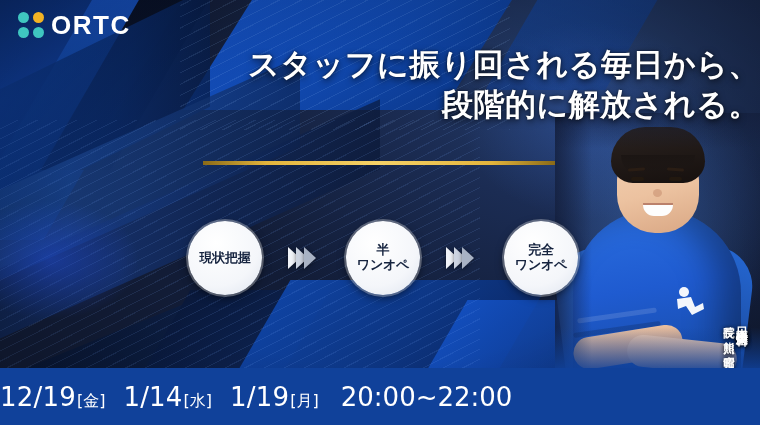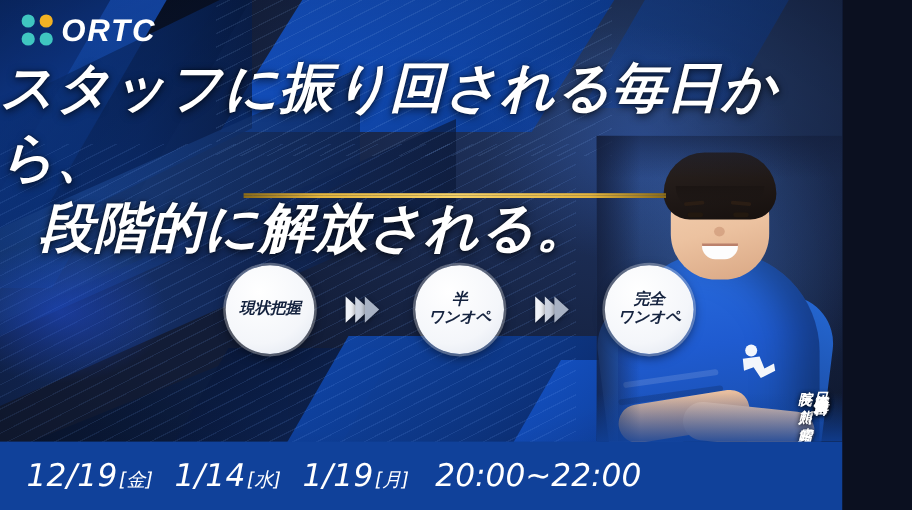--- a/index.html
+++ b/index.html
@@ -3,23 +3,22 @@
 <meta charset="utf-8">
 <title>ORTC Webinar Banner</title>
 <style>
   html,body{margin:0;padding:0;}
   body{
     width:760px;height:425px;overflow:hidden;
     font-family:"Liberation Sans","DejaVu Sans",sans-serif;
     background:#0b1020;
   }
   .banner{
-    position:relative;width:702px;height:425px;overflow:hidden;
+    position:relative;width:760px;height:425px;overflow:hidden;
     background:#131f3d;
-    font-style:italic;
   }
 
   
   .bg-base{
     position:absolute;inset:0;
     background:
       radial-gradient(ellipse 420px 300px at 78% 18%, #27406e 0%, #1b2c53 45%, #121c36 100%),
       linear-gradient(145deg,#0d1730 0%,#16274d 40%,#101b38 100%);
   }
   .bg-vign{
@@ -136,22 +135,22 @@
   .dot{width:11px;height:11px;border-radius:50%;}
   .dot.teal{background:#3fc6c0;}
   .dot.gold{background:#f2b224;}
   .logo-word{
     color:#ffffff;font-size:26px;font-weight:bold;letter-spacing:1.5px;
     line-height:1;font-family:"Liberation Sans",sans-serif;
   }
 
   
   .headline{
-    position:absolute;left:0;right:0;top:44px;text-align:left;
-    color:#ffffff;font-weight:bold;font-size:45px;line-height:1.30;
+    position:absolute;left:0;right:0;top:44px;text-align:right;
+    color:#ffffff;font-weight:bold;font-size:31px;line-height:1.30;
     letter-spacing:.5px;
     text-shadow:0 2px 7px rgba(0,0,0,.75), 0 0 2px rgba(0,0,0,.6);
     font-family:"DejaVu Sans","Liberation Sans",sans-serif;
   }
   .headline .l1{display:block;}
   .headline .l2{display:block;padding-left:33px;}
 
   
   .subtitle-wrap{
     position:absolute;left:203px;top:161px;width:352px;
@@ -305,21 +304,21 @@
   .credit-col.clinic{font-size:12px;}
   .credit-col.name{font-size:11.5px;}
 
   
   .bottombar{
     position:absolute;left:0;right:0;bottom:0;height:57px;
     background:#10419a;
     display:flex;align-items:center;
   }
   .dates{
-    display:flex;align-items:flex-end;gap:0px;padding-left:22px;
+    display:flex;align-items:flex-end;gap:0px;
     color:#ffffff;font-family:"DejaVu Sans","Liberation Sans",sans-serif;
   }
   .date-item{display:flex;align-items:baseline;margin-right:18px;}
   .date-num{font-size:26px;font-weight:500;letter-spacing:.2px;}
   .date-dow{font-size:16px;font-weight:500;margin-left:1px;}
   .time{
     font-size:26px;font-weight:500;color:#ffffff;margin-left:4px;
     font-family:"DejaVu Sans","Liberation Sans",sans-serif;
   }
   .note{

